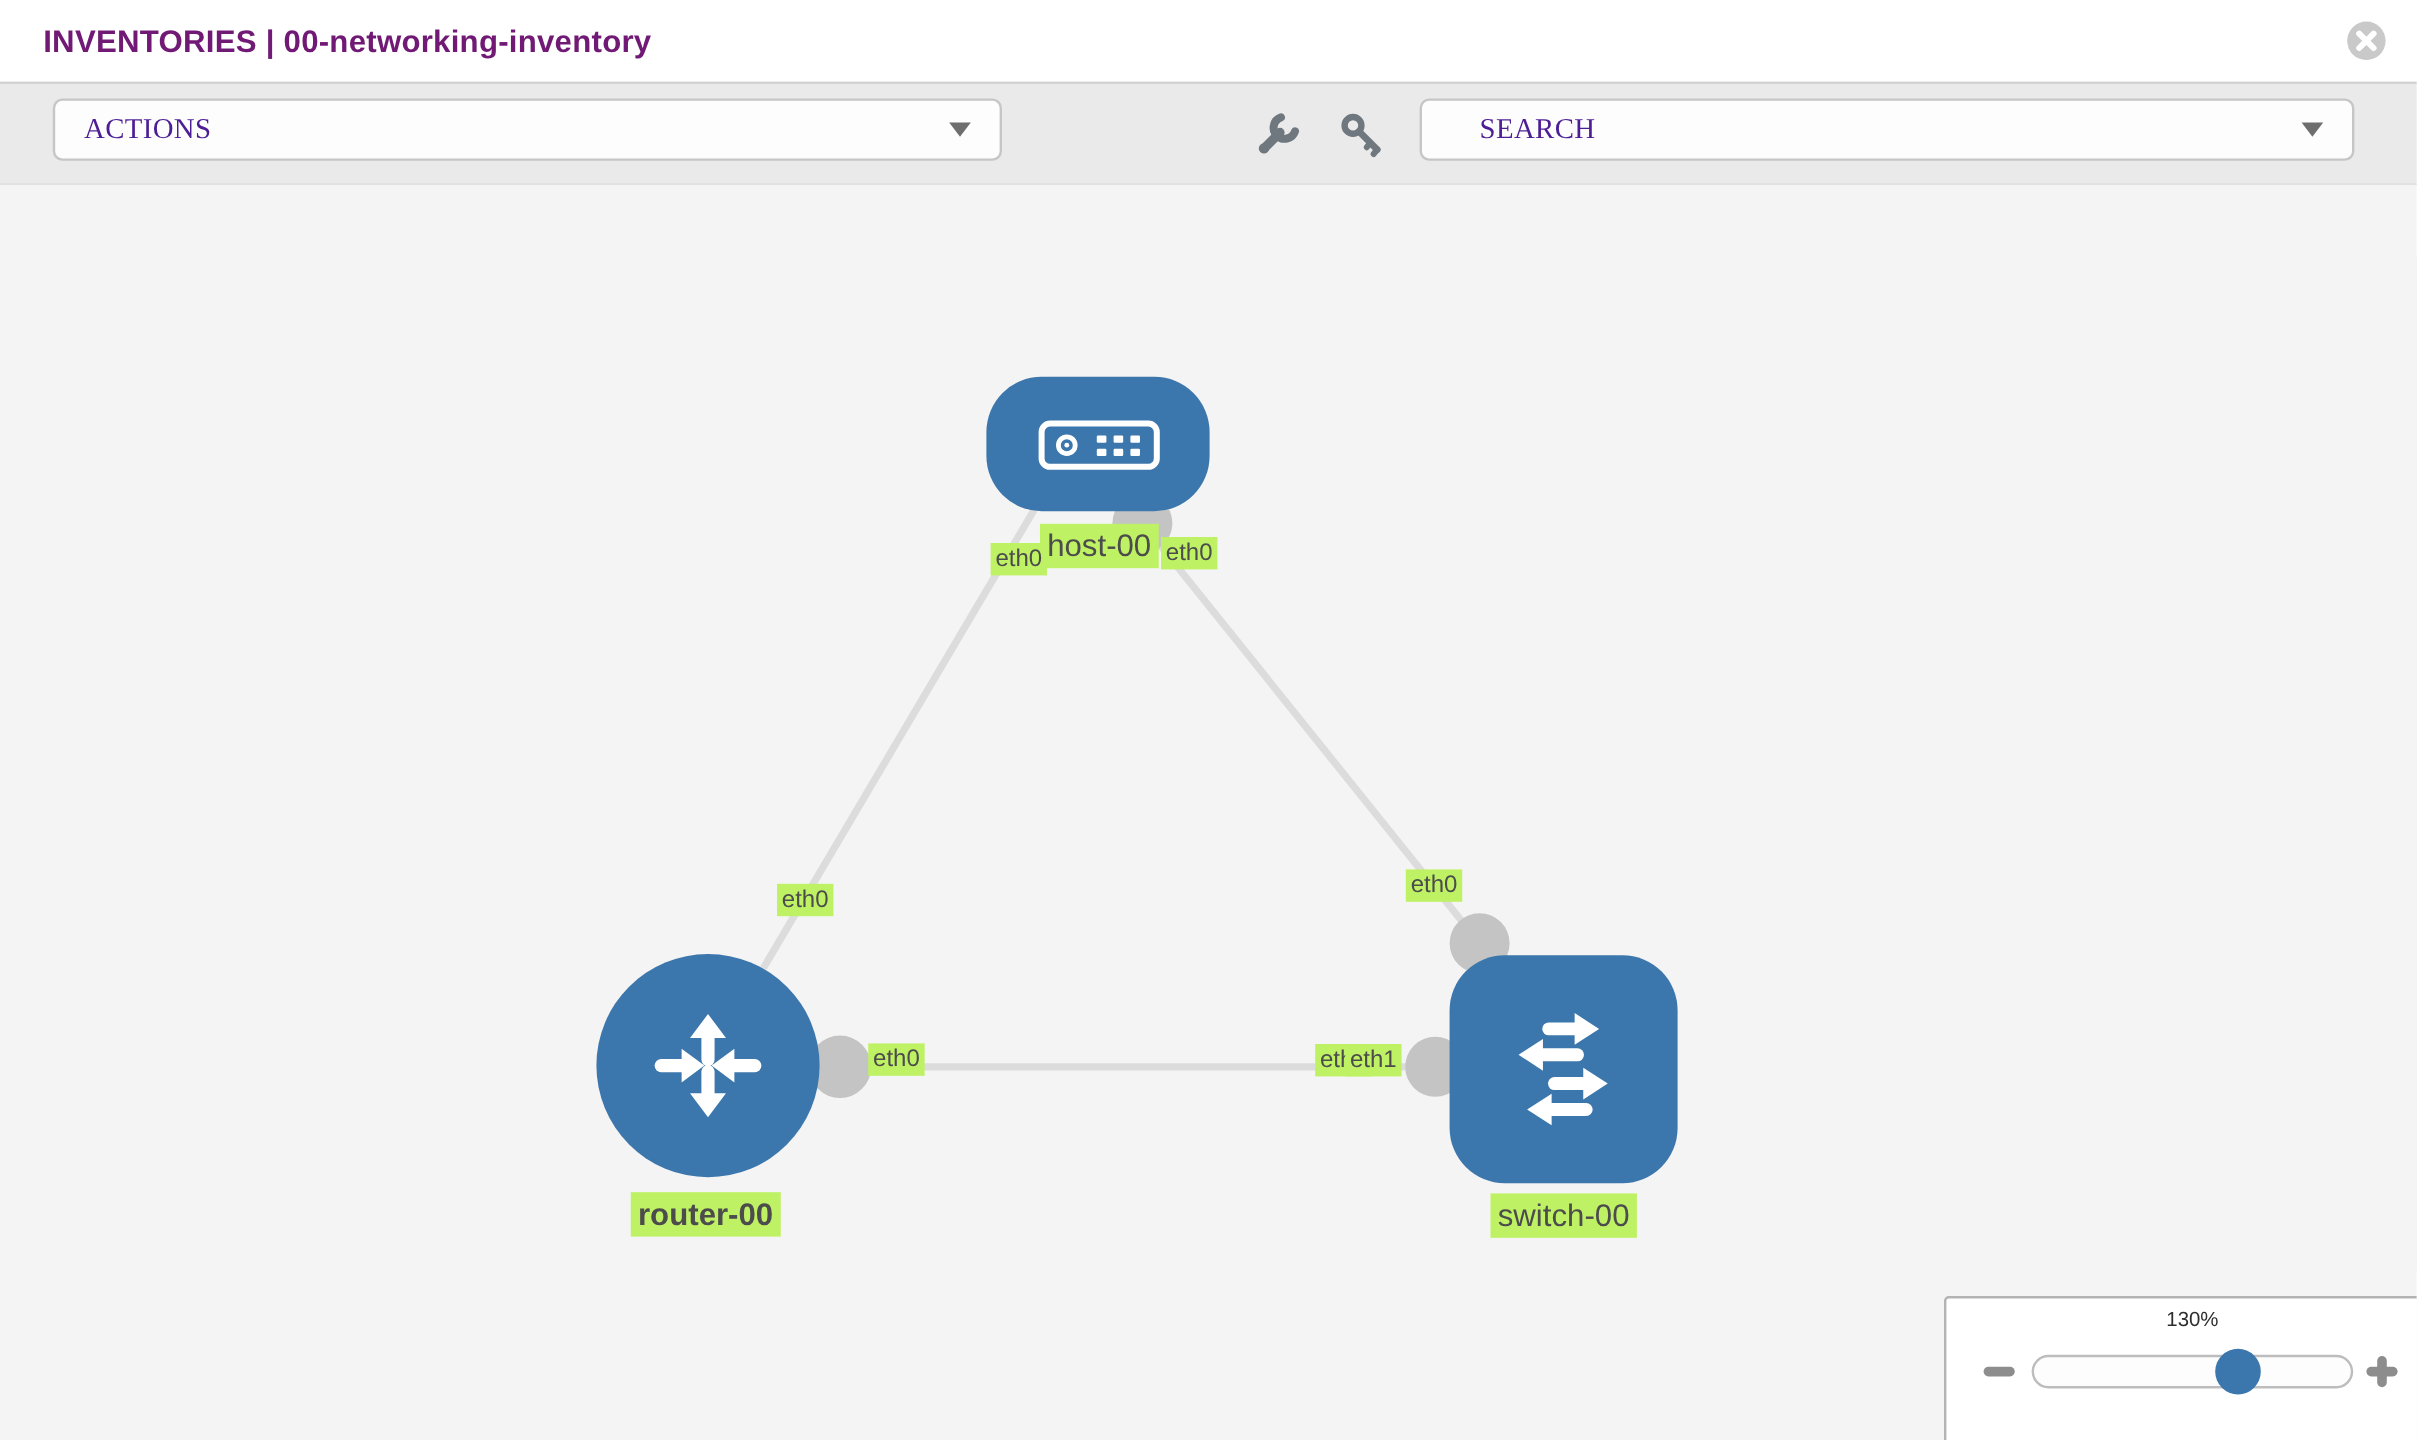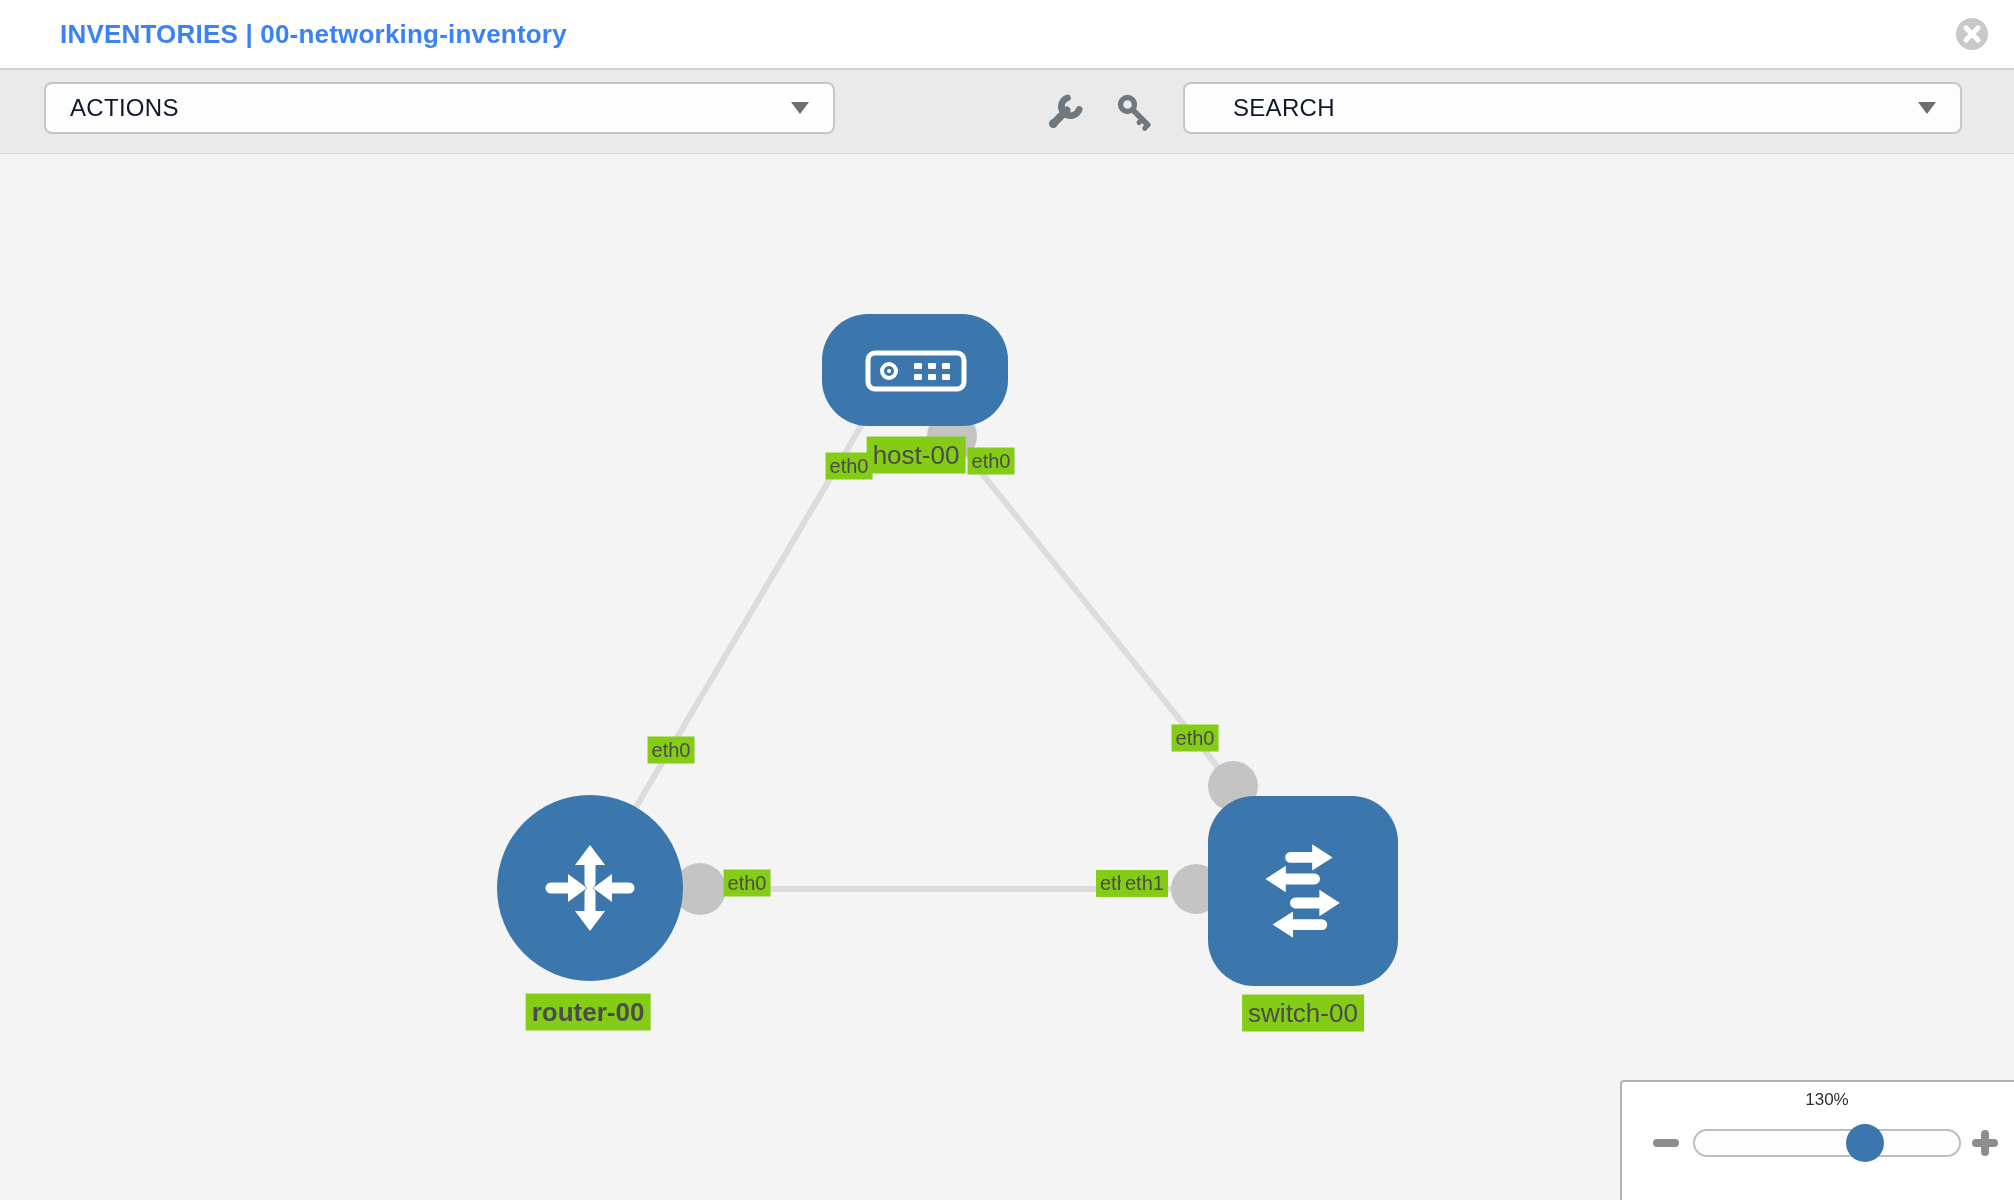--- a/index.html
+++ b/index.html
@@ -3,41 +3,41 @@
 <meta charset="utf-8">
 <style>
   * { margin:0; padding:0; box-sizing:border-box; }
   html,body { width:2014px; height:1200px; overflow:hidden; background:#fff;
     font-family:"Liberation Sans", sans-serif; }
   .app { position:relative; width:2014px; height:1200px; display:flex; flex-direction:column; }
 
   
   .header { position:relative; height:70px; background:#ffffff; border-bottom:2px solid #d2d2d2;
     display:flex; align-items:center; }
-  .page-title { margin-left:60px; font-size:26px; font-weight:bold; color:#3b82f6; letter-spacing:0.2px; }
+  .page-title { margin-left:36px; font-size:26px; font-weight:bold; color:#701a75; letter-spacing:0.2px; }
   .close-btn { position:absolute; right:25px; top:17px; width:34px; height:34px; cursor:pointer; }
 
   
   .toolbar { position:relative; height:84px; background:#eaeaea; border-bottom:1px solid #d8d8d8; }
   .dropdown { position:absolute; top:12px; height:52px; background:#fdfdfd; border:2px solid #c6c6c6;
     border-radius:8px; display:flex; align-items:center; padding:0 24px; cursor:pointer; }
-  .dropdown .dd-label { font-size:24px; color:#0f172a; letter-spacing:0.3px; flex:1; }
+  .dropdown .dd-label { font-size:24px; color:#4c1d95; letter-spacing:0.3px; flex:1;font-family:Liberation Serif, serif; }
   .caret { width:0; height:0; border-left:9px solid transparent; border-right:9px solid transparent;
     border-top:12px solid #6e6e6e; }
   .actions-dd { left:44px; width:791px; }
   .search-dd { left:1183px; width:779px;padding-left:48px; }
   .tool-icon { position:absolute; top:22px; width:40px; height:40px; cursor:pointer; }
   .wrench-btn { left:1045px; }
   .key-btn { left:1115px; }
 
   
   .canvas { position:relative; flex:1; background:#f4f4f4; overflow:hidden; }
   .topo-svg { position:absolute; left:0; top:0; }
 
-  .chip { position:absolute; background:#84cc16; color:#4c4c4c; white-space:nowrap; }
+  .chip { position:absolute; background:#bef264; color:#4c4c4c; white-space:nowrap; }
   .node-label { font-size:26px; padding:3px 6px; transform:translate(-50%,-50%); }
   .if-label { font-size:20px; padding:2px 4px; transform:translate(-50%,-50%); }
   .if-label-abs { font-size:20px; padding:2px 4px; } 
 
   
   .zoom-panel { position:absolute; left:1620px; top:926px; width:420px; height:200px;
     background:#ffffff; border:2px solid #b3b3b3; border-radius:4px; }
   .zoom-level { position:absolute; left:60px; top:8px; width:290px; text-align:center;
     font-size:17px; color:#2e2e2e; }
   .zoom-out { position:absolute; left:30px; top:44px; width:28px; height:34px; cursor:pointer; }

